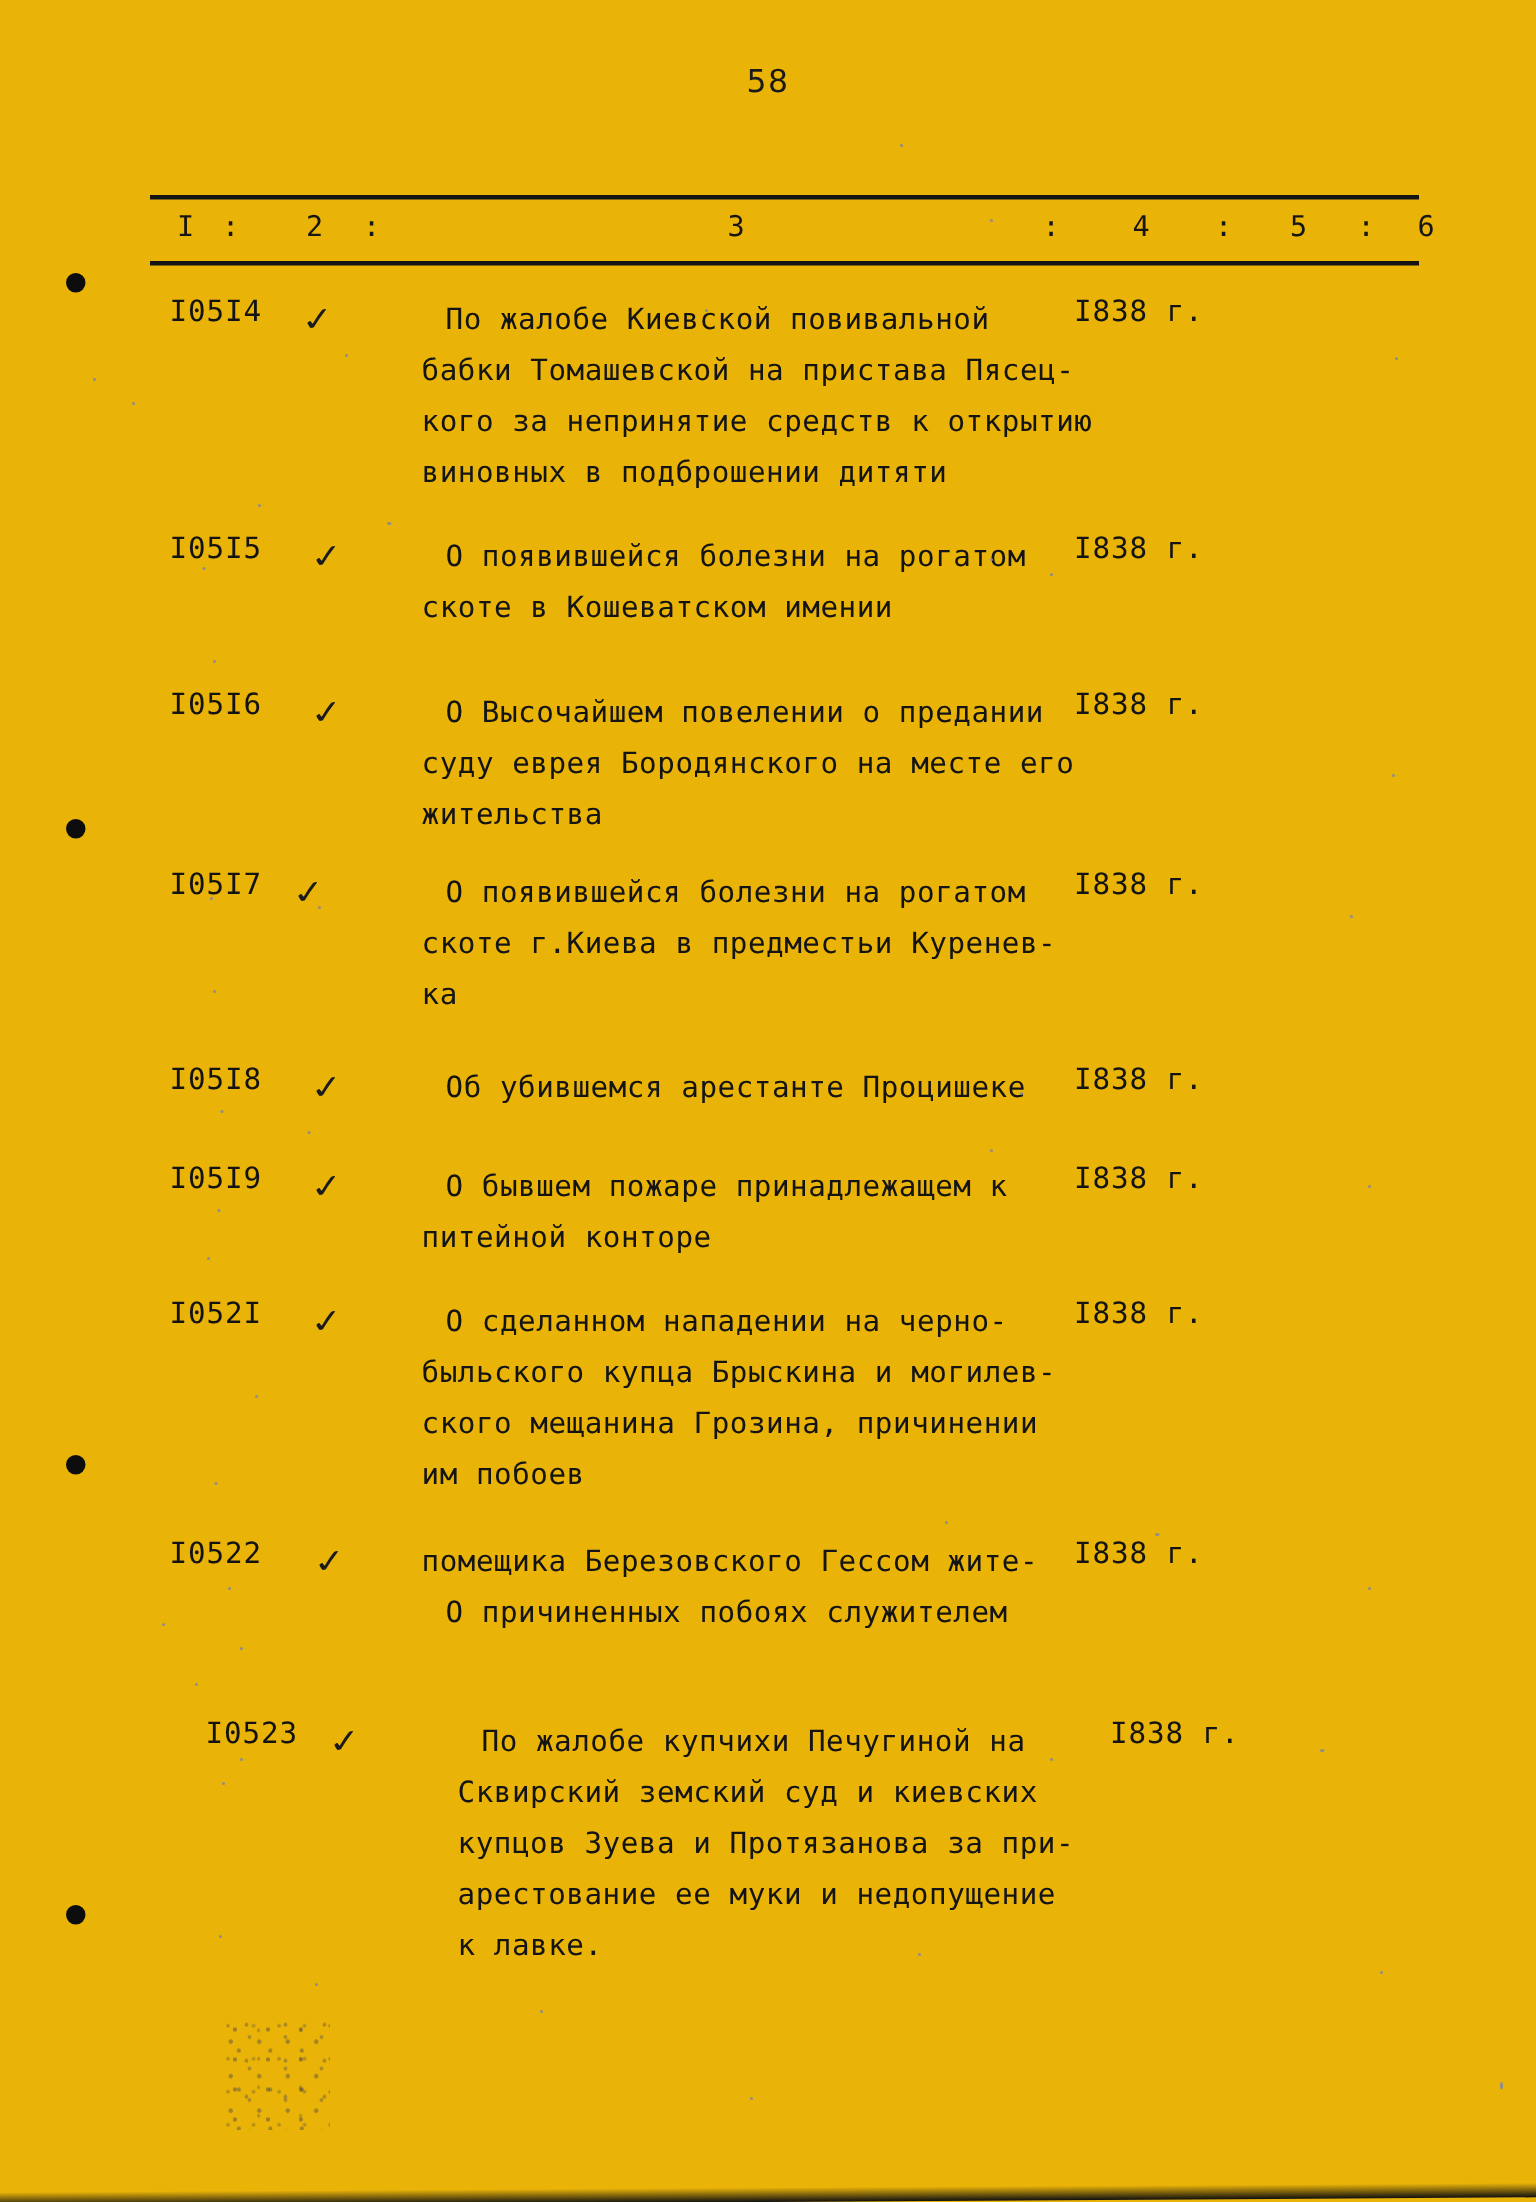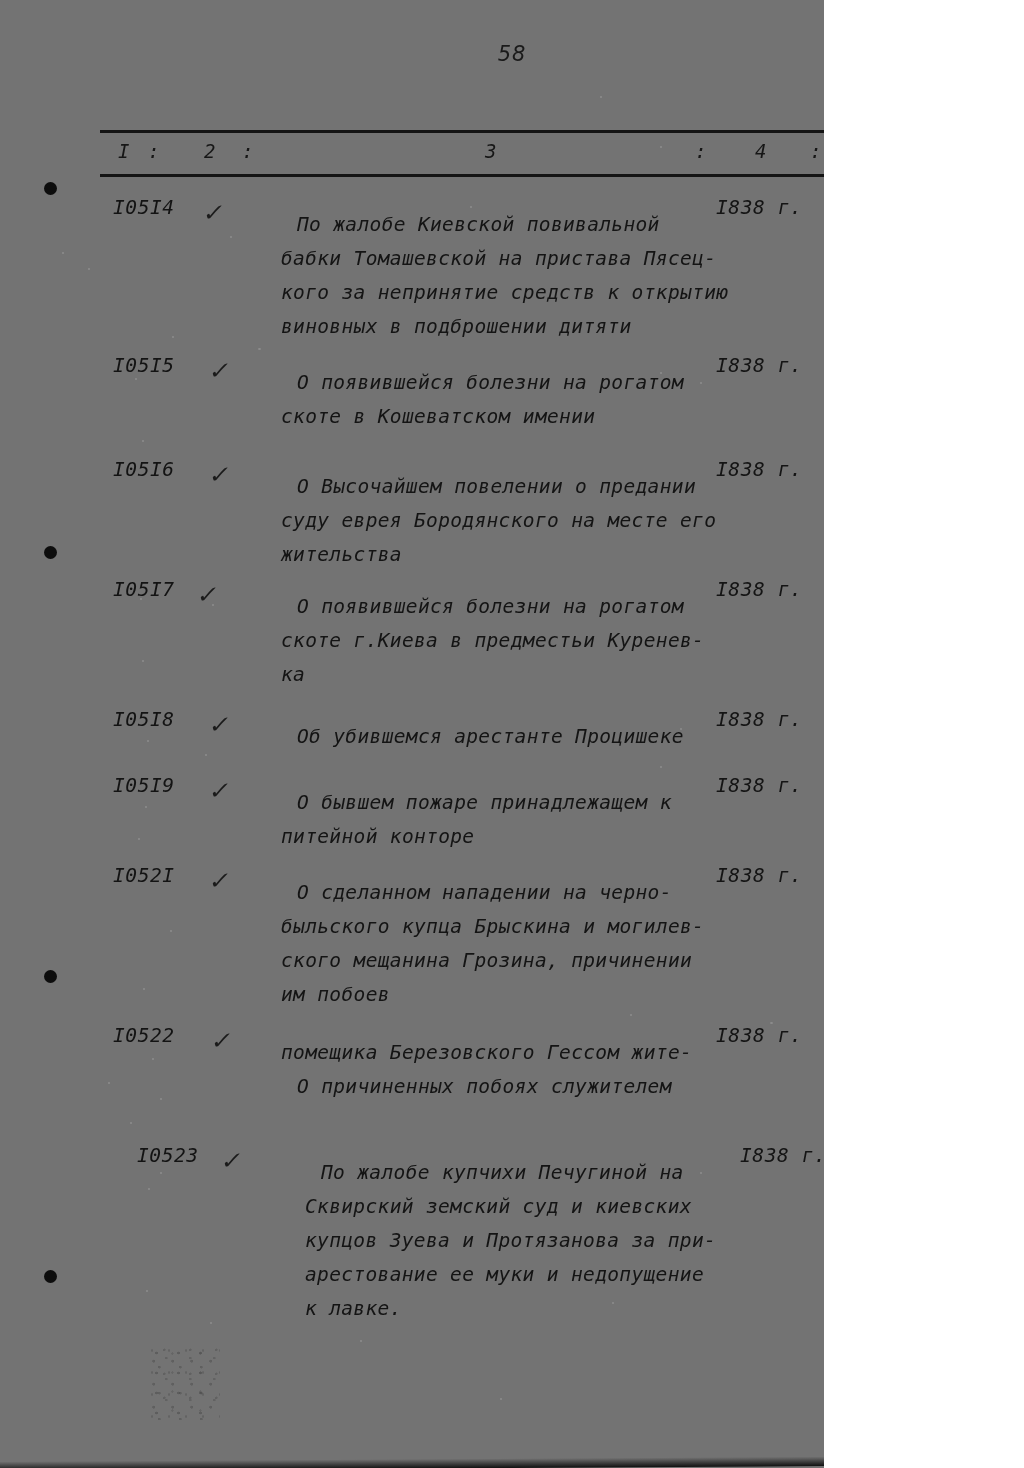--- a/index.html
+++ b/index.html
@@ -2,27 +2,26 @@
 <html><head>
 <meta charset="utf-8">
 <style>
   html, body {
     margin: 0;
     padding: 0;
     background: #ffffff;
   }
   .page {
     position: relative;
-    width: 824px;
+    width: 1024px;
     height: 1468px;
-    background: #737373;
+    background: #eab308;
     overflow: hidden;
     font-family: "DejaVu Sans Mono", "Liberation Mono", monospace;
     color: #151515;
-    font-style: italic;
   }
 
   
   .page-number {
     position: absolute;
     top: 42px;
     left: 0;
     width: 1024px;
     text-align: center;
     font-family: "DejaVu Sans", "Liberation Sans", sans-serif;
@@ -92,21 +91,21 @@
     position: absolute;
     top: 5px;
     font-size: 21px;
     color: #1b1b1b;
     font-family: "DejaVu Serif", "Liberation Serif", serif;
     transform: rotate(-8deg) scaleX(1.25);
   }
   .entry-body {
     position: absolute;
     left: 281px;
-    top: 12px;
+    top: 0;
     width: 470px;
   }
   .entry-line {
     font-size: 19.5px;
     line-height: 34px;
     letter-spacing: 0.35px;
     white-space: pre;
     color: #141414;
   }
   .entry-line.first { text-indent: 16px; }

